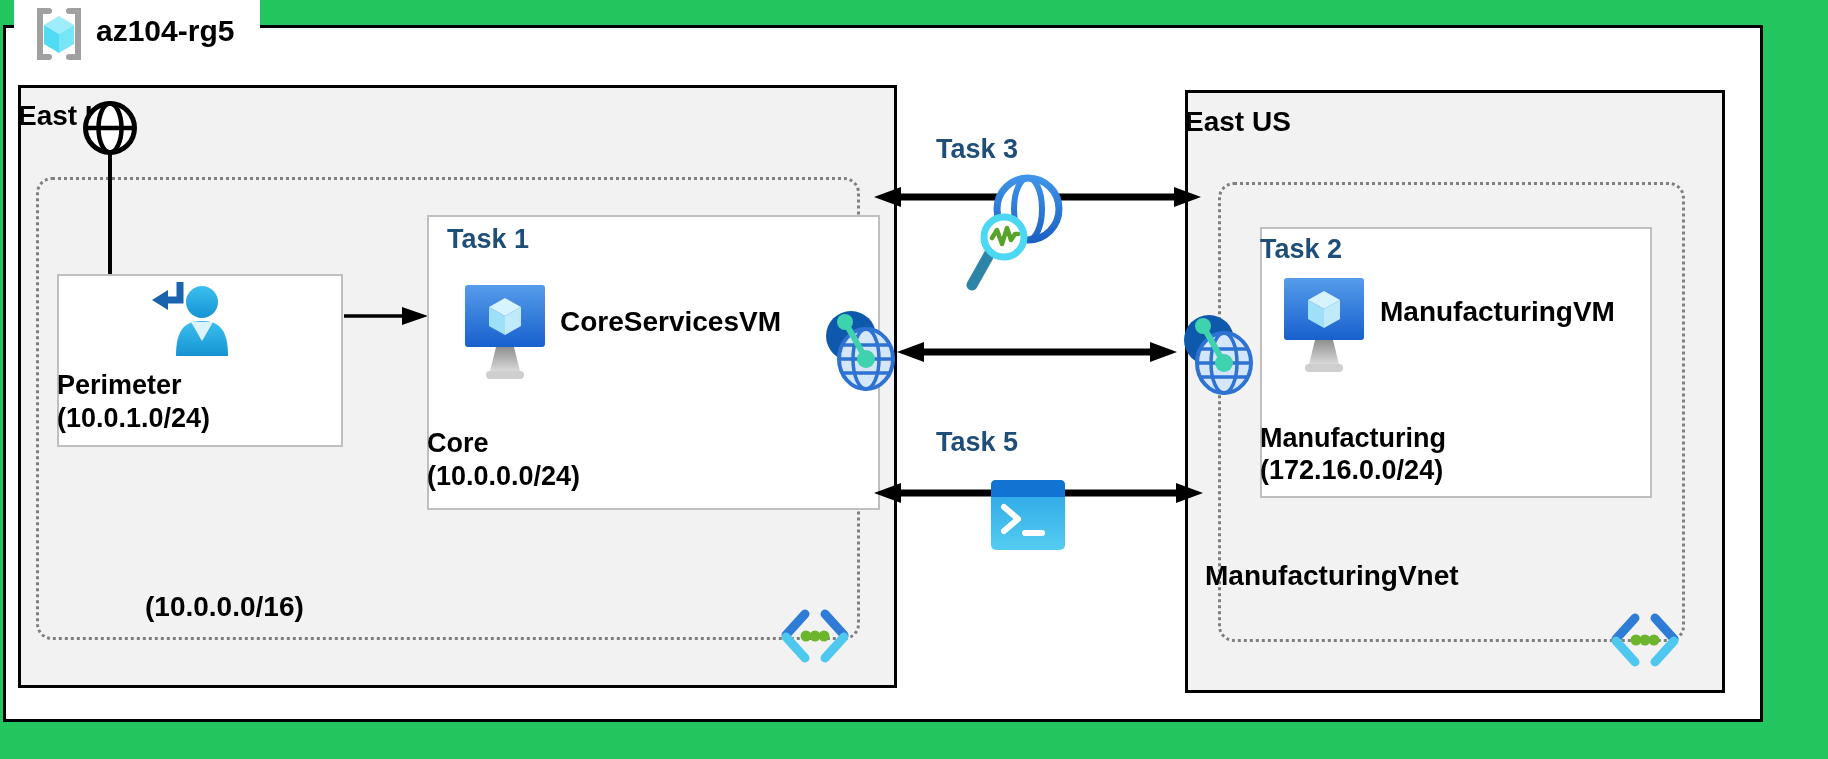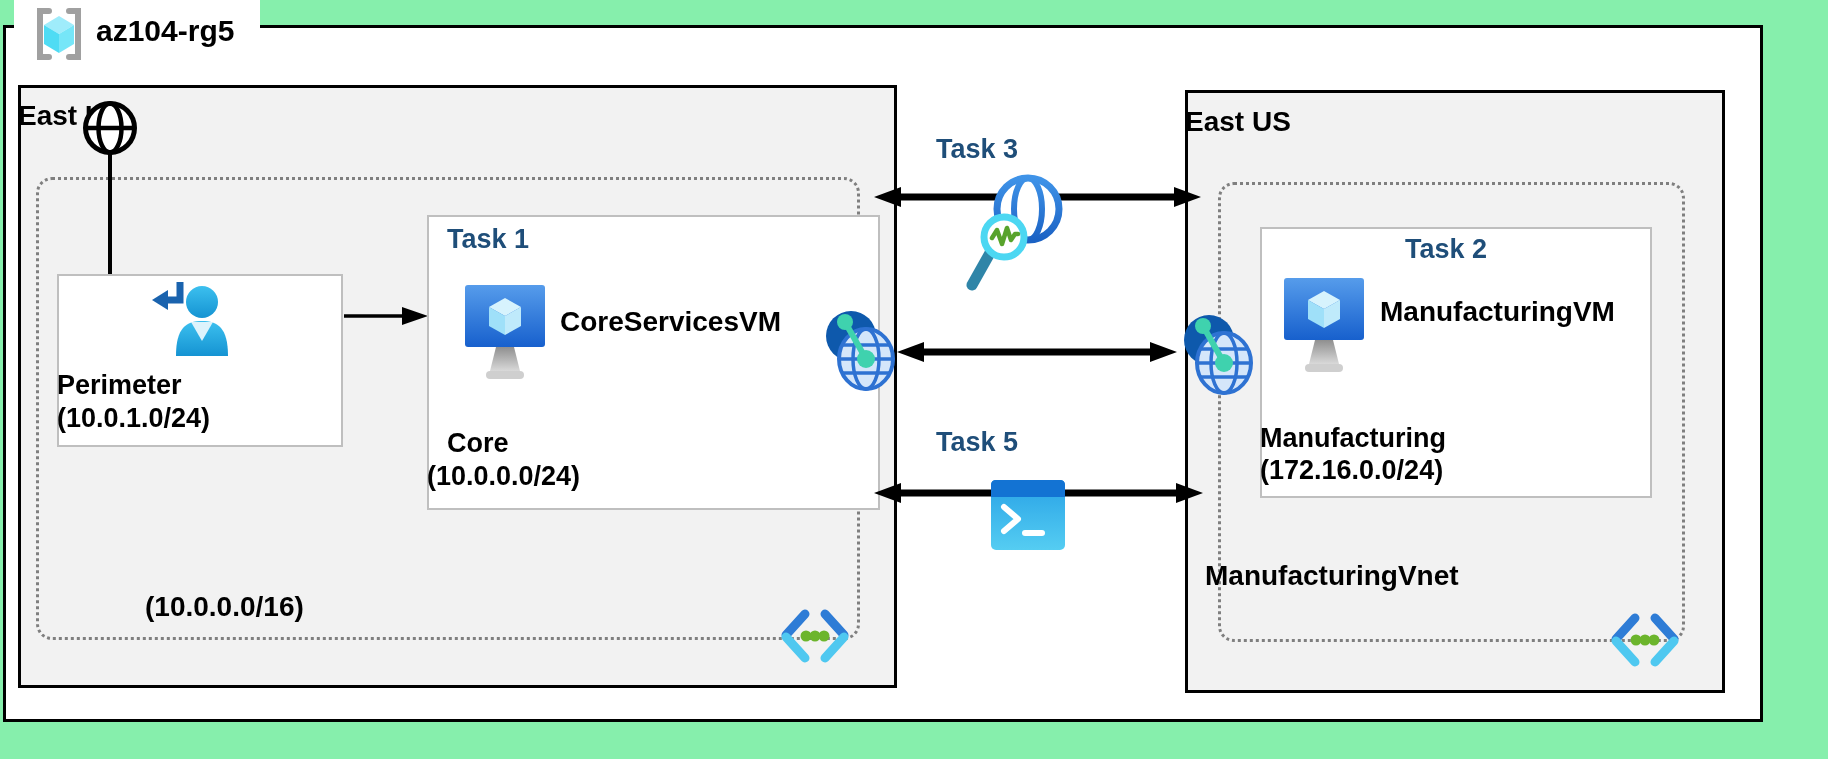--- a/index.html
+++ b/index.html
@@ -1,30 +1,30 @@
 <!DOCTYPE html>
 <html><head>
 <meta charset="utf-8">
 <style>
   html,body{margin:0;padding:0;background:#fff;}
-  .canvas{position:relative;width:1828px;height:759px;background:#86efac;overflow:hidden;
+  .canvas{position:relative;width:1828px;height:759px;background:#22c55e;overflow:hidden;
           font-family:"Liberation Sans","DejaVu Sans",sans-serif;}
   .abs{position:absolute;}
   .box{position:absolute;box-sizing:border-box;}
   .outer{border:3px solid #000;background:#fff;}
   .region{border:3px solid #000;background:#f2f2f2;}
   .innerbox{border:2px solid #bfbfbf;background:#fff;}
   .vnet-dotted{border:3px dotted #7f7f7f;border-radius:16px;}
   .lbl{position:absolute;font-weight:bold;color:#000;line-height:1.12;white-space:nowrap;}
   .task{color:#1f4e79;font-size:27px;}
   .t28{font-size:28px;}
   .t27{font-size:27px;}
   .t30{font-size:30px;}
   .center{text-align:left;}
-  .right{text-align:center;}
+  .right{text-align:left;}
   svg{display:block;}
 </style>
 </head>
 <body>
 
 <div class="canvas">
 
   <div class="box outer" style="left:3px;top:25px;width:1760px;height:697px;"></div>
 
   <div class="abs" style="left:14px;top:0;width:246px;height:62px;background:#fff;"></div>
@@ -90,21 +90,21 @@
       </linearGradient>
     </defs>
     <rect x="3" y="0" width="80" height="62" rx="3" fill="url(#scr)"></rect>
     <polygon points="43,13 59,22 43,31 27,22" fill="#d7f3fd"></polygon>
     <polygon points="27,22 43,31 43,50 27,41" fill="#9fe0f9"></polygon>
     <polygon points="59,22 43,31 43,50 59,41" fill="#bfeafb"></polygon>
     <polygon points="34,62 52,62 58,86 28,86" fill="url(#stnd)"></polygon>
     <rect x="24" y="86" width="38" height="8" rx="4" fill="#cfcfcf"></rect>
   </svg>
   <div class="lbl t28" style="left:560px;top:306px;">CoreServicesVM</div>
-  <div class="lbl t27 center" style="left:427px;top:428px;width:453px;padding-left:20px;">Core</div>
+  <div class="lbl t27 center" style="left:427px;top:428px;width:453px;">Core</div>
   <div class="lbl t27 center" style="left:427px;top:461px;width:453px;">(10.0.0.0/24)</div>
 
   <div class="lbl t28 center" style="left:145px;top:591px;width:500px;">(10.0.0.0/16)</div>
 
   <svg class="abs" style="left:779px;top:609px;" width="72" height="54" viewBox="0 0 72 54">
     <line x1="26" y1="5" x2="7" y2="26" stroke="#2e7cd6" stroke-width="9" stroke-linecap="round"></line>
     <line x1="7" y1="28" x2="26" y2="49" stroke="#4fc8f0" stroke-width="9" stroke-linecap="round"></line>
     <line x1="46" y1="5" x2="65" y2="26" stroke="#2e7cd6" stroke-width="9" stroke-linecap="round"></line>
     <line x1="65" y1="28" x2="46" y2="49" stroke="#4fc8f0" stroke-width="9" stroke-linecap="round"></line>
     <circle cx="27" cy="27" r="5.5" fill="#6cb52c"></circle>

